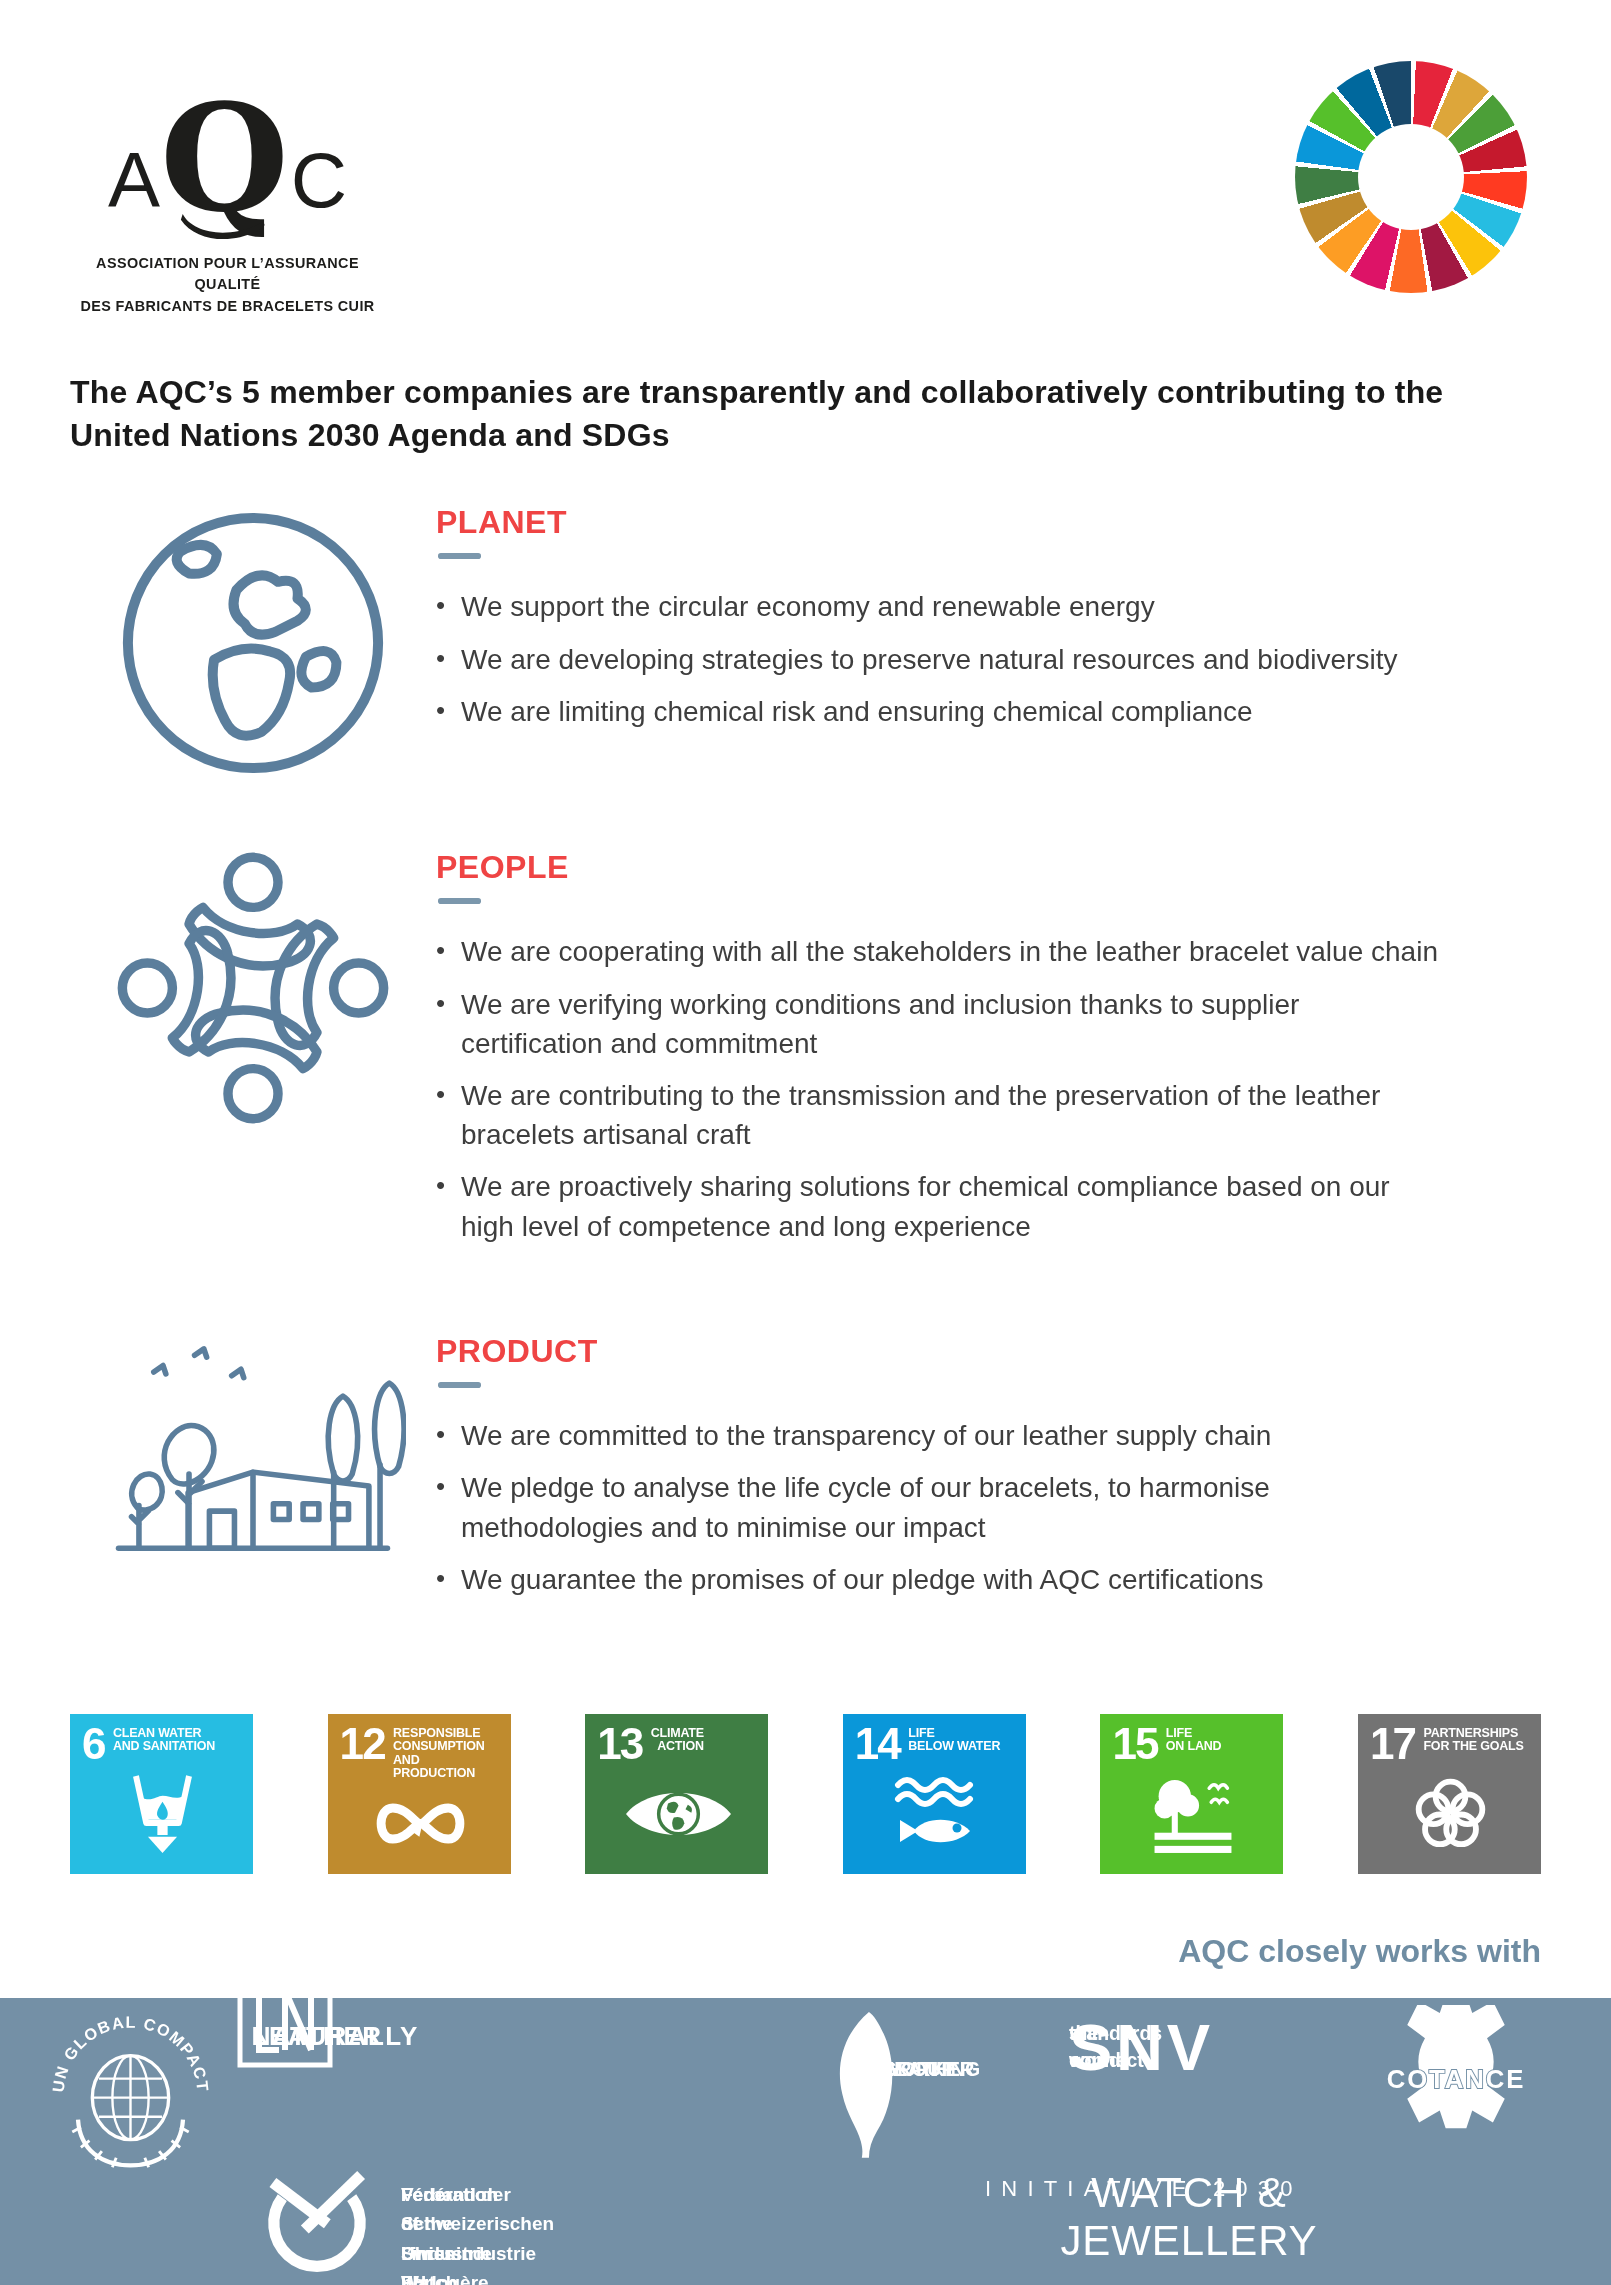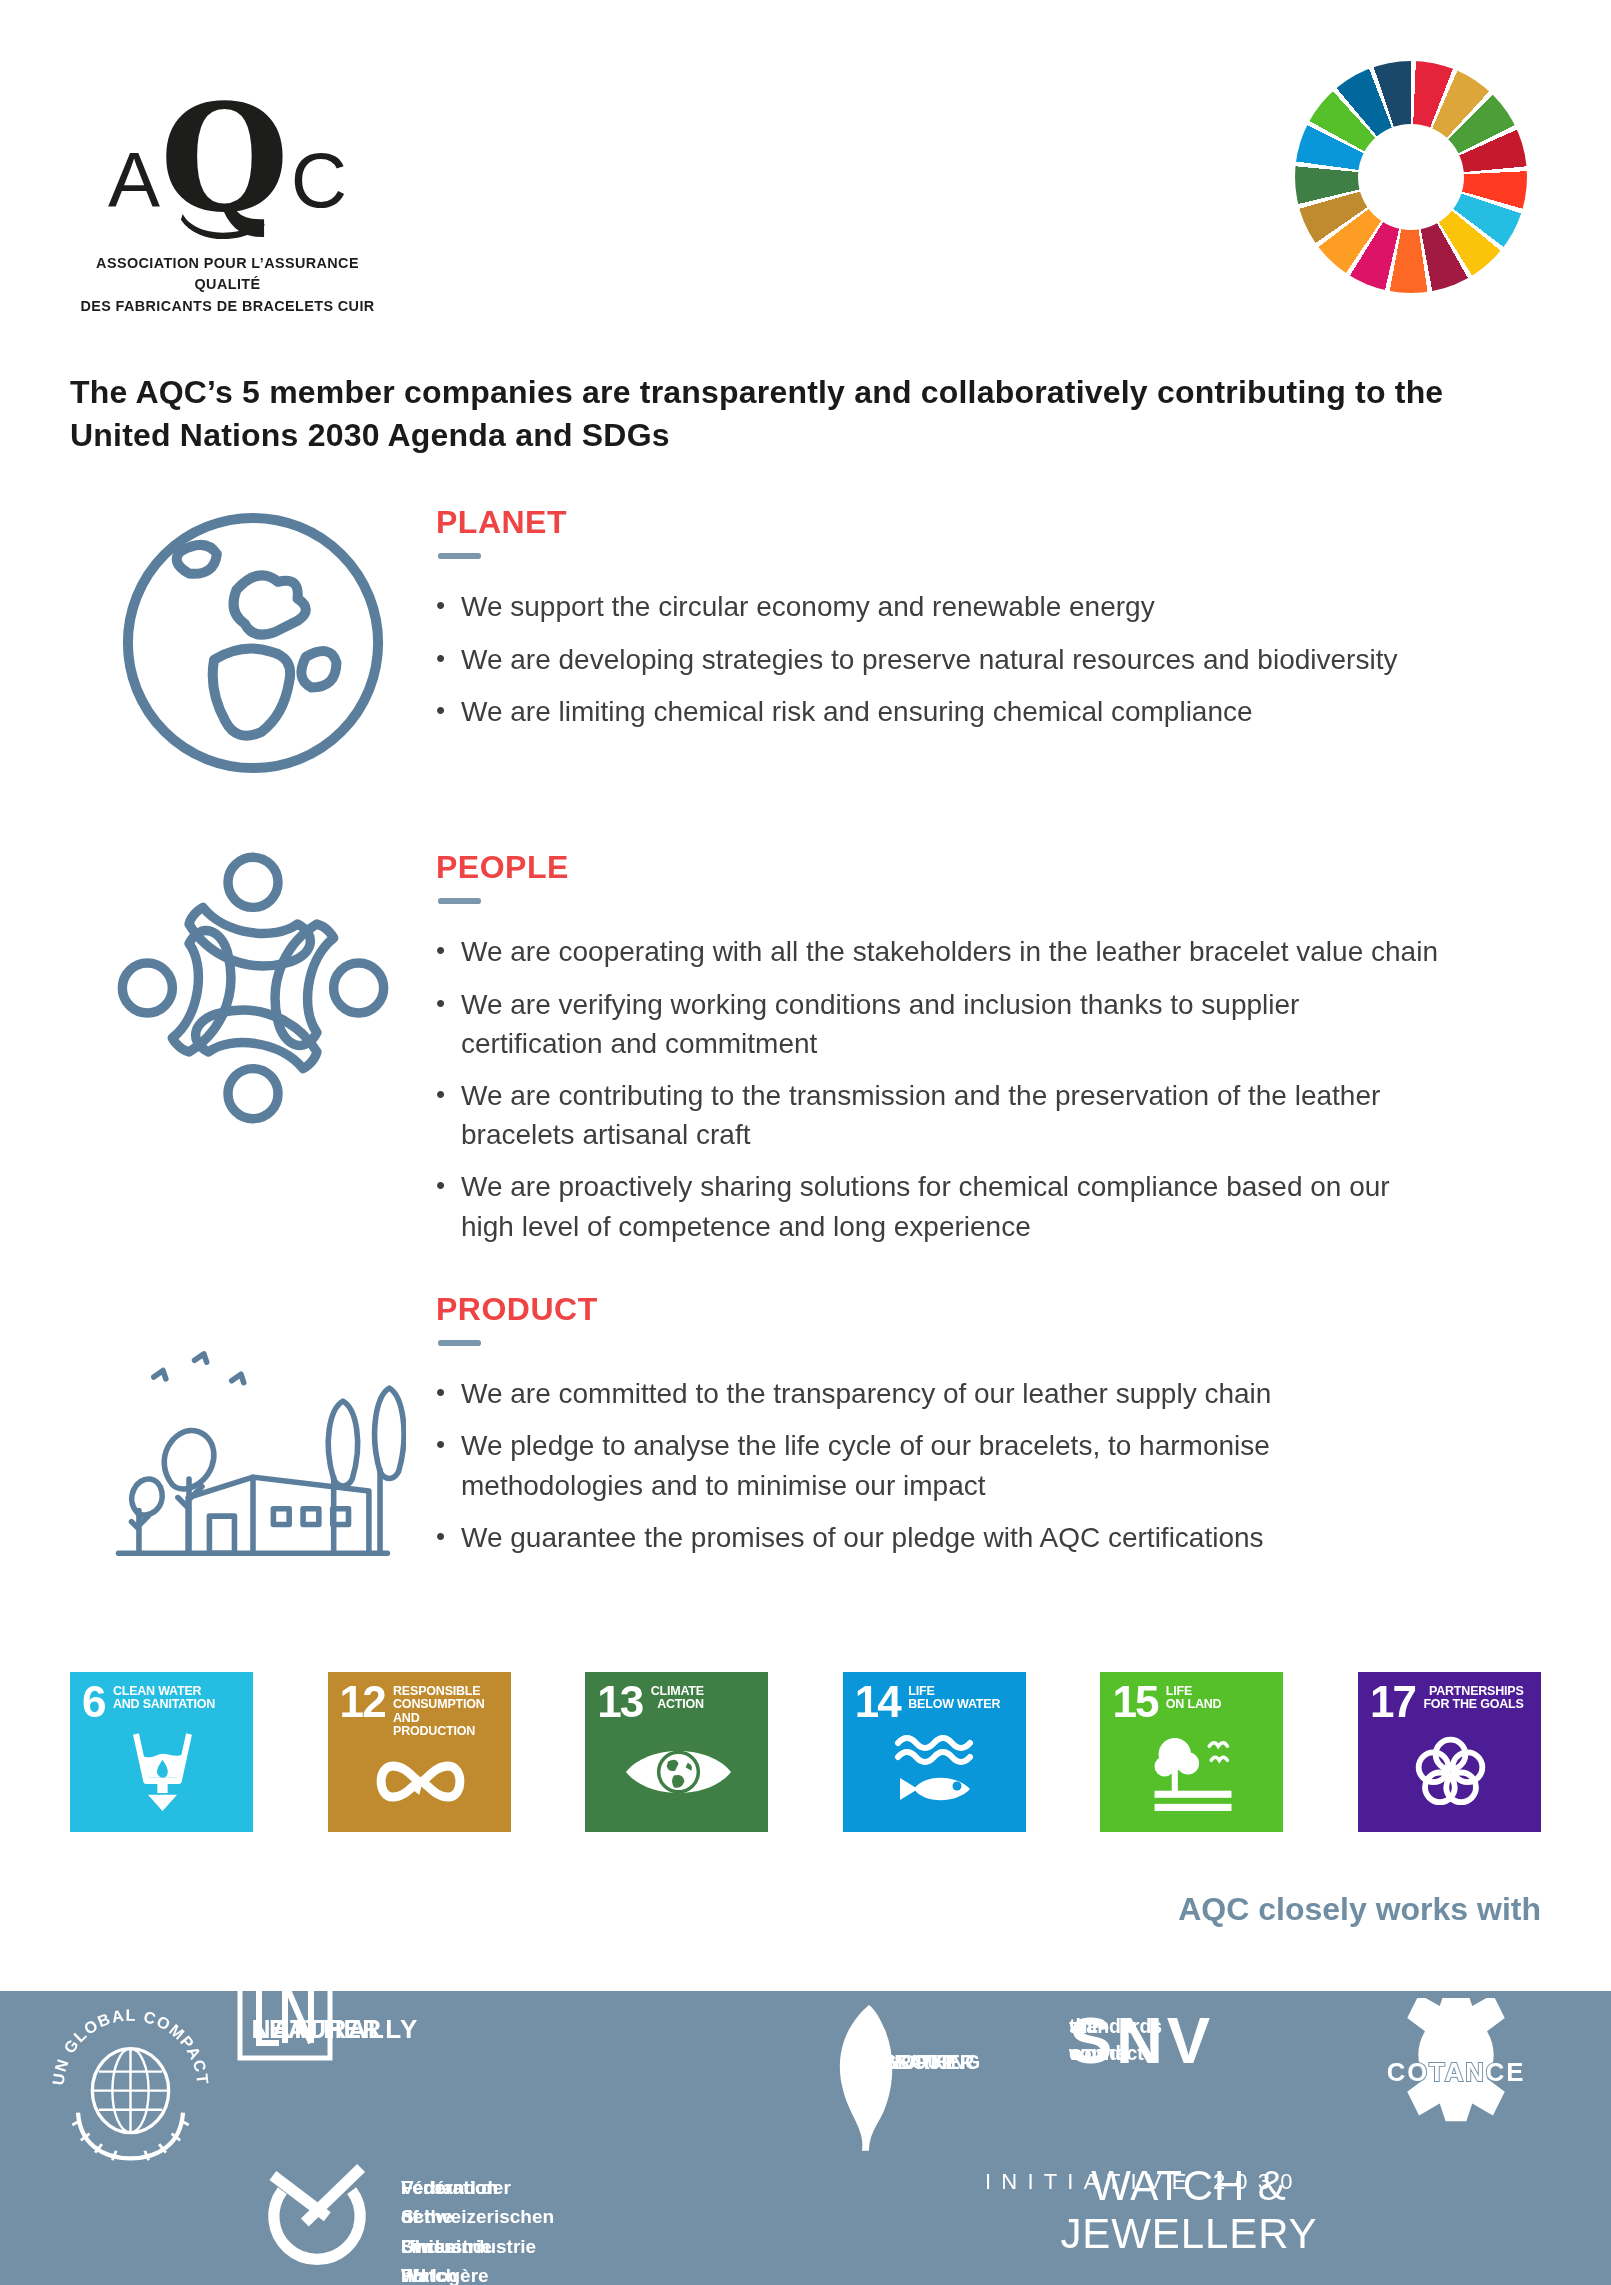--- a/index.html
+++ b/index.html
@@ -132,21 +132,21 @@
       <div class="dash" data-name="title-underline"></div>
       <ul data-name="people-bullet-list">
         <li data-name="bullet-item">We are cooperating with all the stakeholders in the leather bracelet value chain</li>
         <li data-name="bullet-item">We are verifying working conditions and inclusion thanks to supplier certification and commitment</li>
         <li data-name="bullet-item">We are contributing to the transmission and the preservation of the leather bracelets artisanal craft</li>
         <li data-name="bullet-item">We are proactively sharing solutions for chemical compliance based on our high level of competence and long experience</li>
       </ul>
     </div>
   </section>
 
-  <section class="block" data-name="section-product" style="margin-top:32px;align-items:flex-end;">
+  <section class="block" data-name="section-product" style="margin-top:74px;">
     <div class="icon-col" data-name="product-icon-column">
       <svg class="line-icon" data-name="factory-landscape-icon" width="306" height="232" viewBox="0 0 330 250" stroke-width="6">
         <path d="M20,232 H310"></path>
         <path d="M95,232 V172 L165,150 L290,165 V232"></path>
         <path d="M165,150 V232"></path>
         <rect x="118" y="192" width="27" height="40"></rect>
         <rect x="187" y="184" width="17" height="17"></rect>
         <rect x="219" y="184" width="17" height="17"></rect>
         <rect x="251" y="184" width="17" height="17"></rect>
         <path d="M96,232 V152 M84,172 l12,12 M110,160 l-14,14"></path>
@@ -266,21 +266,21 @@
           <circle cx="20" cy="36" r="10" fill="#fff"></circle>
           <rect x="27" y="32" width="6" height="34" fill="#fff"></rect>
           <path d="M64,16 q5,-7 9,0 q5,-7 9,0" fill="none" stroke="#fff" stroke-width="3.5" stroke-linecap="round"></path>
           <path d="M66,30 q4,-6 8,0 q4,-6 8,0" fill="none" stroke="#fff" stroke-width="3.5" stroke-linecap="round"></path>
           <rect x="10" y="60" width="76" height="7" fill="#fff"></rect>
           <rect x="10" y="73" width="76" height="7" fill="#fff"></rect>
         </svg>
       </div>
     </div>
 
-    <div class="tile" data-name="sdg-tile-17" style="background-color: #4c1d95; color: rgb(25, 72, 106); text-align: right;">
+    <div class="tile" data-name="sdg-tile-17" style="background-color: #737373; color: rgb(25, 72, 106);">
       <div class="tile-head" data-name="tile-header">
         <div class="tile-num" data-name="sdg-number">17</div>
         <div class="tile-lines" data-name="sdg-label">
           <div>PARTNERSHIPS</div>
             <div>FOR THE GOALS</div>
             <div></div>
         </div>
       </div>
       <div class="tile-art" data-name="rings-flower-icon">
         <svg width="89" height="87" viewBox="0 0 80 82">

